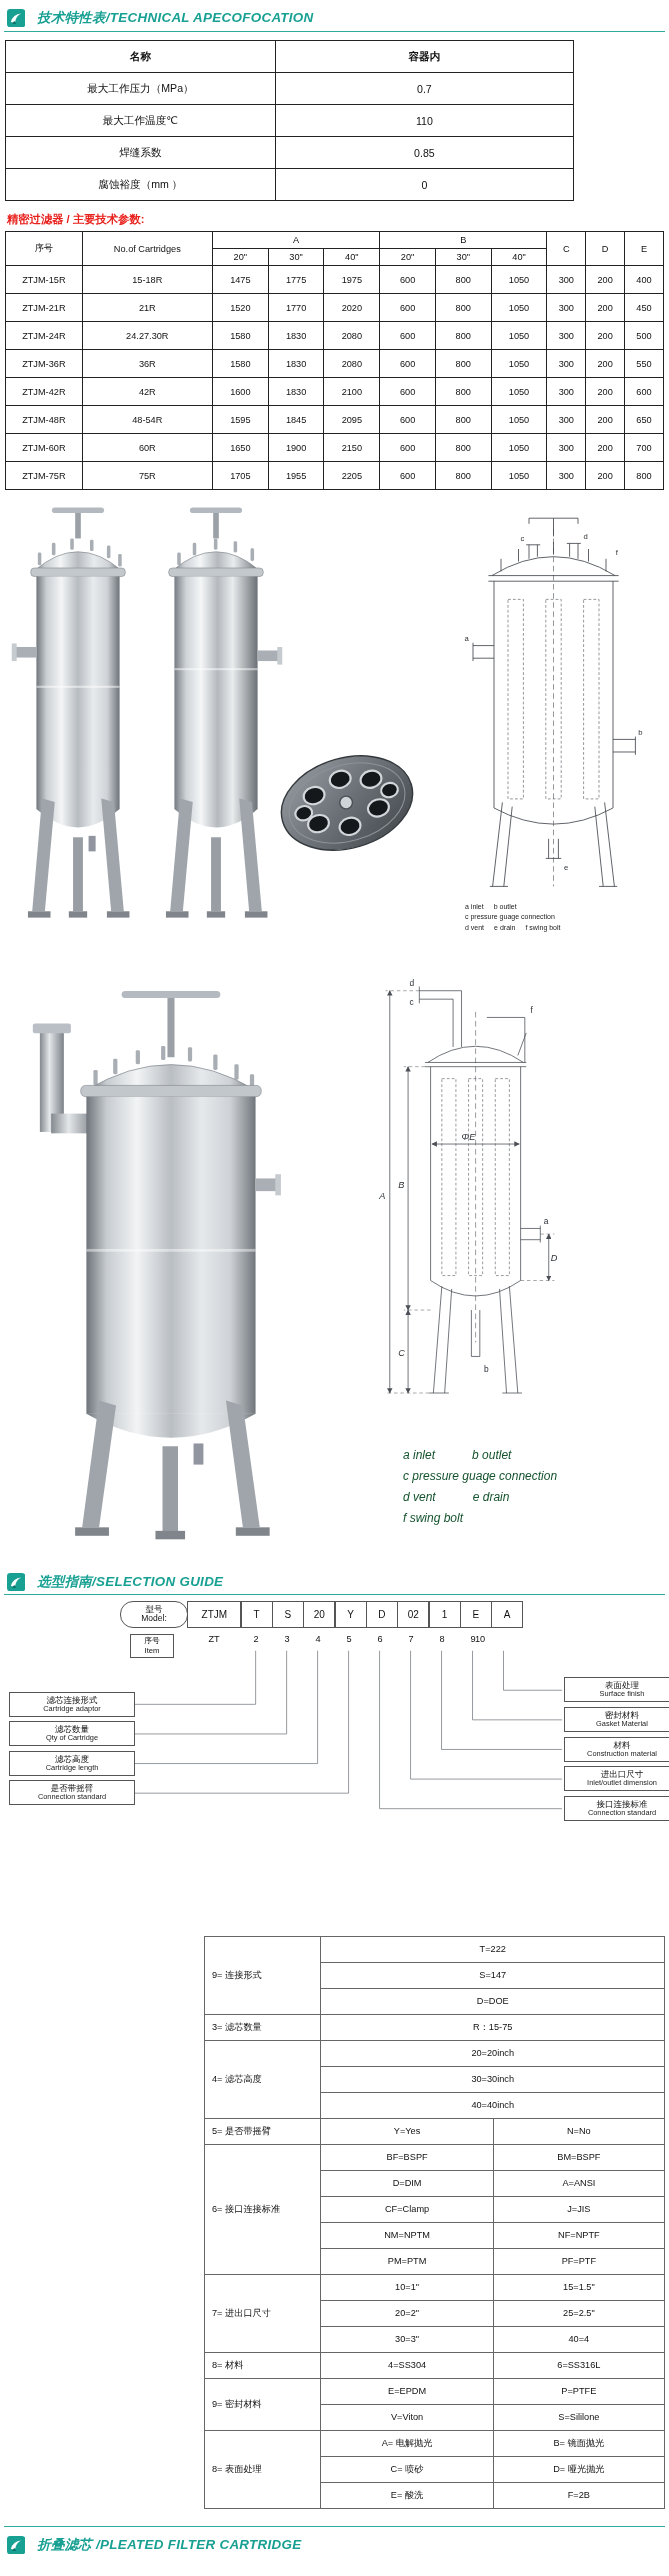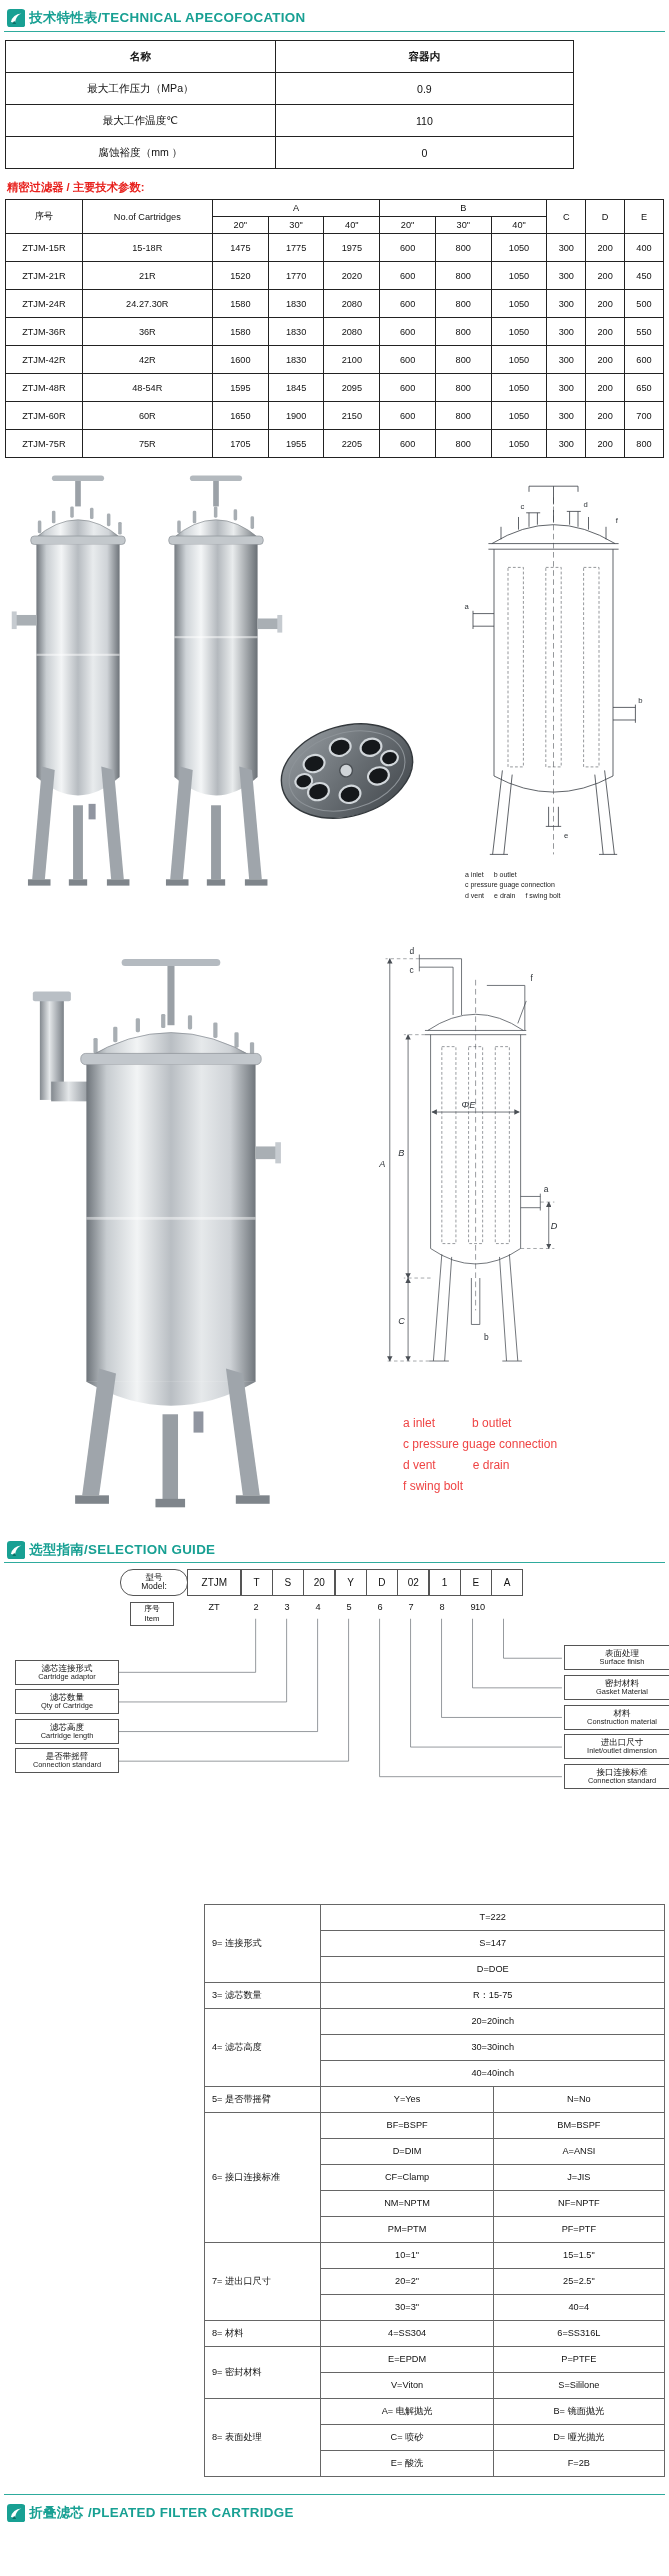--- a/index.html
+++ b/index.html
@@ -1,21 +1,21 @@
 <!DOCTYPE html>
 <html style="font-size:11.3px"><head>
 <meta charset="utf-8">
 <style>
   :root{ --teal:#18a093; --teal-line:#2eab9d; --red:#e8211d; --bd:#222; --bd2:#666; }
   *{ box-sizing:border-box; }
   html,body{ margin:0; padding:0; }
   body{ width:669px; background:#fff; color:#111; font-family:"Liberation Sans","DejaVu Sans",sans-serif; }
   .page{ position:relative; width:669px; height:2576px; overflow:hidden; background:#fff; }
 
-  .sec-head{ display:flex; align-items:center; gap:4px; padding:9.2px 7px 3.5px; }
+  .sec-head{ display:flex; align-items:center; gap:12px; padding:9.2px 7px 3.5px;font-style:italic; }
   .sec-title{ color:var(--teal); font-size:13.4px; font-weight:bold; letter-spacing:0.3px; }
   .brand-icon{ width:18.3px; height:18.3px; flex:0 0 auto; }
   .teal-line{ border-top:1.4px solid var(--teal-line); margin:0 4.2px; }
 
   table{ border-collapse:collapse; }
   .spec-table{ width:569px; margin:8.5px 5px 0; }
   .spec-table td{ border:0.7px solid var(--bd); text-align:center; height:32px; font-size:10.6px; }
   .spec-table tr:first-child td{ font-weight:bold; }
   .spec-table td.sl{ width:47.5%; }
 
@@ -30,38 +30,38 @@
   .vp1{ position:absolute; left:11.3px;  top:4.2px; width:134px; height:437px; }
   .vp2{ position:absolute; left:149px; top:4.2px; width:134px; height:437px; }
   .plate{ position:absolute; left:273px; top:241px; width:148px; height:120px; }
   .dw1{ position:absolute; left:459px; top:5.6px; width:189px; height:392px; }
   .legend1{ position:absolute; left:465px; top:400px; font-size:7px; line-height:1.55; color:#222; }
   .legend1 span+span{ margin-left:10px; }
 
   .imgsec2{ position:relative; height:603px; margin-top:2.8px; }
   .vpl{ position:absolute; left:14px; top:7px; width:321px; height:585px; }
   .dw2{ position:absolute; left:349px; top:1.4px; width:211px; height:471px; }
-  .legend2{ position:absolute; left:403px; top:485px; font-size:12px; line-height:1.75; color:#ef4444; }
+  .legend2{ position:absolute; left:403px; top:485px; font-size:12px; line-height:1.75; color:#14532d;font-style:italic; }
   .legend2 .lg-row span+span{ margin-left:37px; }
 
   .model-diagram{ position:relative; height:282px; margin-top:4.2px; }
   .connector-lines{ position:absolute; left:0; top:0; width:669px; height:282px; }
   .model-row{ position:absolute; left:120px; top:1.4px; display:flex; }
   .mcell{ width:32px; height:27px; border:0.7px solid #555; margin-left:-0.7px; display:flex;
           flex-direction:column; align-items:center; justify-content:center; font-size:10px; background:#fff; }
   .mcell.first{ margin-left:0; }
   .mlabel{ width:68px; font-size:8.5px; line-height:1.15;border-radius:13px; }
   .wide{ width:54px; }
   .item-box{ position:absolute; left:130px; top:34px; width:44px; border:0.7px solid #555; text-align:center;
              font-size:7.7px; line-height:1.25; padding:1.4px 0; background:#fff; }
   .item-num{ position:absolute; top:34px; transform:translateX(-50%); font-size:9.2px; }
   .side-box{ position:absolute; border:0.7px solid #555; text-align:center; padding:2.1px 1.4px; background:#fff; }
   .side-box .zh{ font-size:8.5px; line-height:1.25; }
   .side-box .en{ font-size:7.4px; line-height:1.2; color:#222; }
-  .left-sb{ left:15px; width:104px; }
+  .left-sb{ left:9px; width:126px; }
   .right-sb{ left:564px; width:116px; }
 
   .code-table{ width:461px; margin:54px 0 0 204px; font-size:9.2px; }
   .code-table td{ border:0.7px solid var(--bd2); height:26px; text-align:center; }
   .code-table td.glabel{ text-align:left; padding-left:7px; }
 
   .bottom-line{ margin-top:17px; }
   svg text{ font-family:"Liberation Sans","DejaVu Sans",sans-serif; }
 </style>
 </head>
@@ -80,25 +80,29 @@
   <div class="teal-line"></div>
 
   <table class="spec-table">
     <tbody>
         <tr>
           <td class="sl">名称</td>
           <td>容器内</td>
         </tr>
     <tr>
           <td class="sl">最大工作压力（MPa）</td>
-          <td>0.9</td>
+          <td>0.7</td>
         </tr>
     <tr>
           <td class="sl">最大工作温度℃</td>
           <td>110</td>
+        </tr>
+    <tr>
+          <td class="sl">焊缝系数</td>
+          <td>0.85</td>
         </tr>
     <tr>
           <td class="sl">腐蚀裕度（mm ）</td>
           <td>0</td>
         </tr>
   </tbody>
     </table>
 
   <div class="red-heading">精密过滤器 / 主要技术参数:</div>
 

